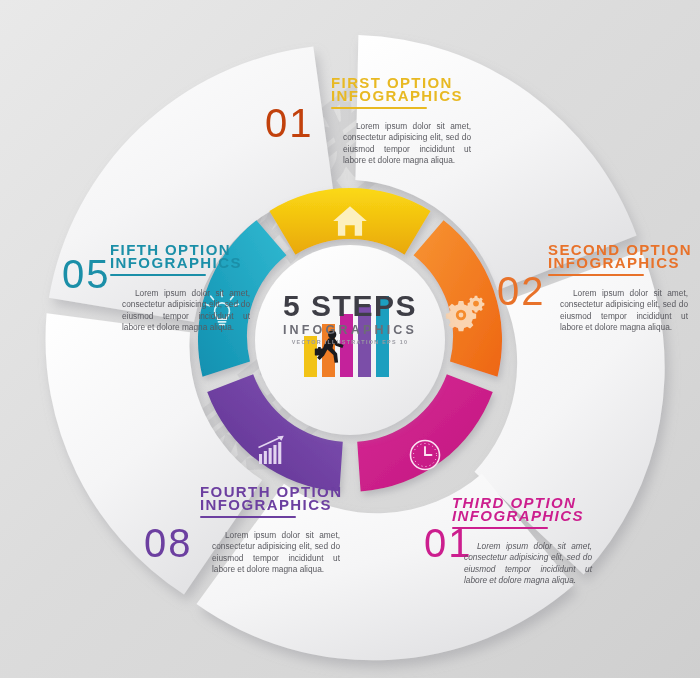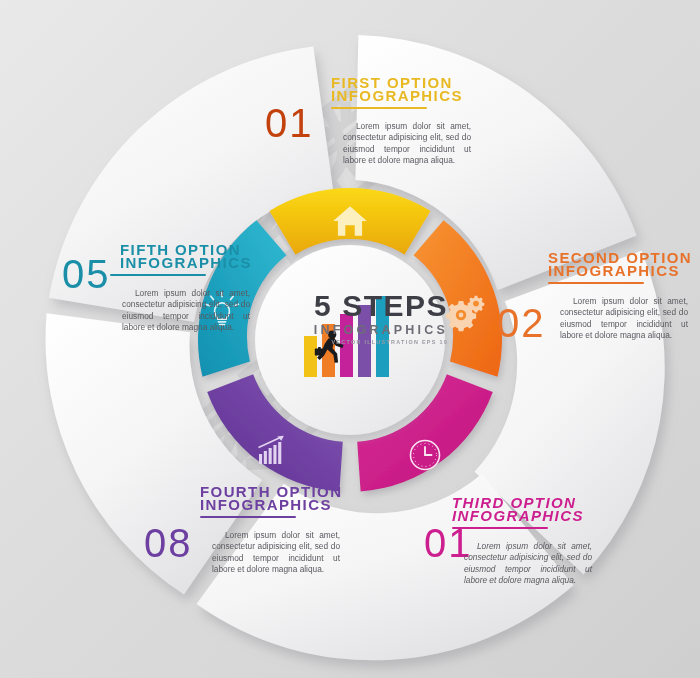--- a/index.html
+++ b/index.html
@@ -41,21 +41,21 @@
     text-align:justify;text-indent:13px;
   }
   .pnum{
     position:absolute;font-size:40px;font-weight:300;letter-spacing:2px;
     font-family:"Liberation Sans",sans-serif;line-height:40px;
   }
   .ptexts{position:absolute;}
 
   
   .center-lockup{
-    position:absolute;left:252px;top:290px;width:196px;text-align:right;
+    position:absolute;left:252px;top:290px;width:196px;text-align:center;
   }
   .steps-title{
     font-size:30px;font-weight:700;letter-spacing:1.5px;color:#3e3e46;
     line-height:32px;margin:0;font-family:"Liberation Sans",sans-serif;
   }
   .steps-sub{
     font-size:12.5px;font-weight:700;letter-spacing:3.2px;color:#6d6d76;
     margin:1px 0 0 0;line-height:14px;
   }
   .steps-sub2{
@@ -226,22 +226,22 @@
       <div class="ptitle" style="color:#E8B923;">
         <span>FIRST OPTION</span><br>
         <span>INFOGRAPHICS</span>
       </div>
       <div class="prule" style="background:#E8B923;"></div>
       <div class="pbody">Lorem ipsum dolor sit amet, consectetur adipisicing elit, sed do eiusmod tempor incididunt ut labore et dolore magna aliqua.</div>
     </div>
   </div>
 
   <div class="panel">
-    <div class="pnum" style="left:497px;top:271px;color:#E8722A;margin-top:32px;">02</div>
-    <div class="ptexts" style="left:548px;top:251px;">
+    <div class="pnum" style="left:497px;top:271px;color:#E8722A;">02</div>
+    <div class="ptexts" style="left:548px;top:243px;">
       <div class="ptitle" style="color:#E8722A;">
         <span>SECOND OPTION</span><br>
         <span>INFOGRAPHICS</span>
       </div>
       <div class="prule" style="background:#E8722A;"></div>
       <div class="pbody">Lorem ipsum dolor sit amet, consectetur adipisicing elit, sed do eiusmod tempor incididunt ut labore et dolore magna aliqua.</div>
     </div>
   </div>
 
   <div class="panel">
@@ -264,21 +264,21 @@
         <span>INFOGRAPHICS</span>
       </div>
       <div class="prule" style="background:#6C3FA0;"></div>
       <div class="pbody">Lorem ipsum dolor sit amet, consectetur adipisicing elit, sed do eiusmod tempor incididunt ut labore et dolore magna aliqua.</div>
     </div>
   </div>
 
   <div class="panel">
     <div class="pnum" style="left:62px;top:254px;color:#1B8FA8;">05</div>
     <div class="ptexts" style="left:110px;top:243px;">
-      <div class="ptitle" style="color:#1B8FA8;margin-left:10px;">
+      <div class="ptitle" style="color:#1B8FA8;">
         <span>FIFTH OPTION</span><br>
         <span>INFOGRAPHICS</span>
       </div>
       <div class="prule" style="background:#1B8FA8;"></div>
       <div class="pbody">Lorem ipsum dolor sit amet, consectetur adipisicing elit, sed do eiusmod tempor incididunt ut labore et dolore magna aliqua.</div>
     </div>
   </div>
 
   <div class="wm-bottom"></div>
 </div>

